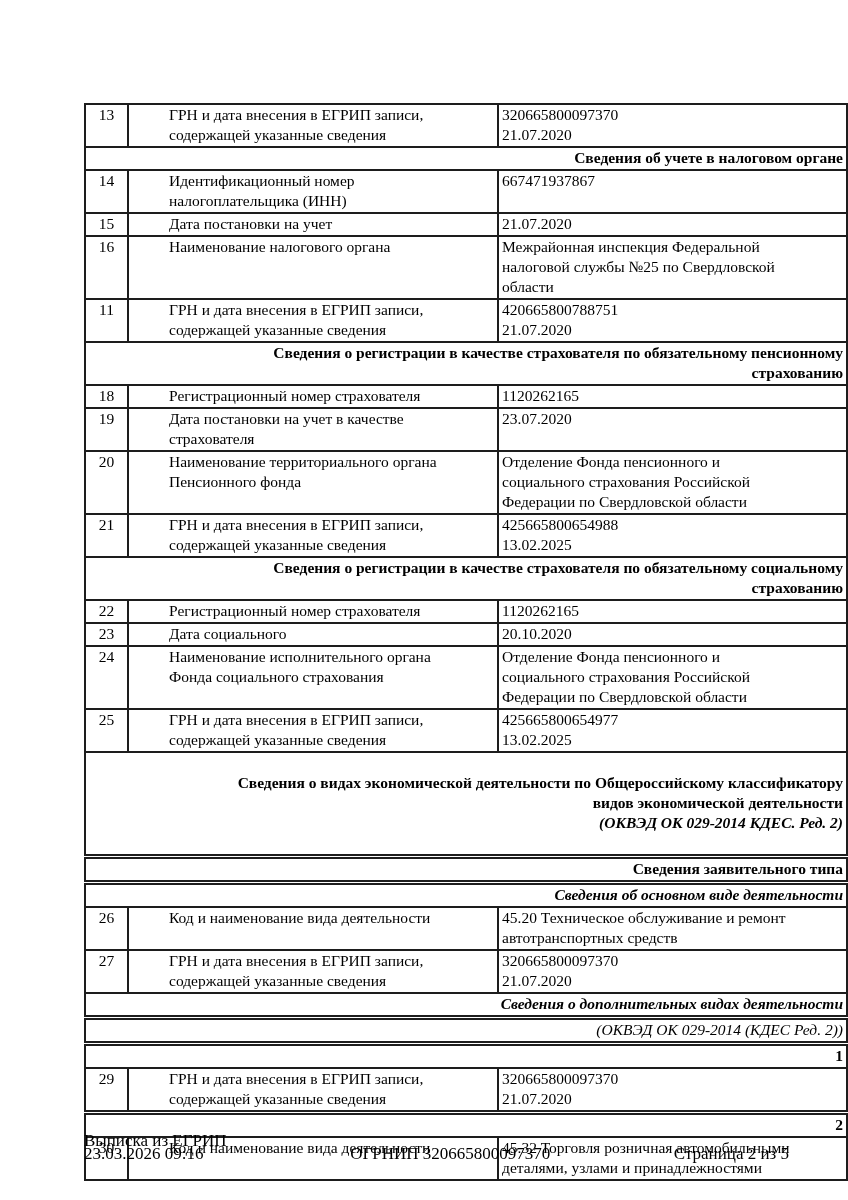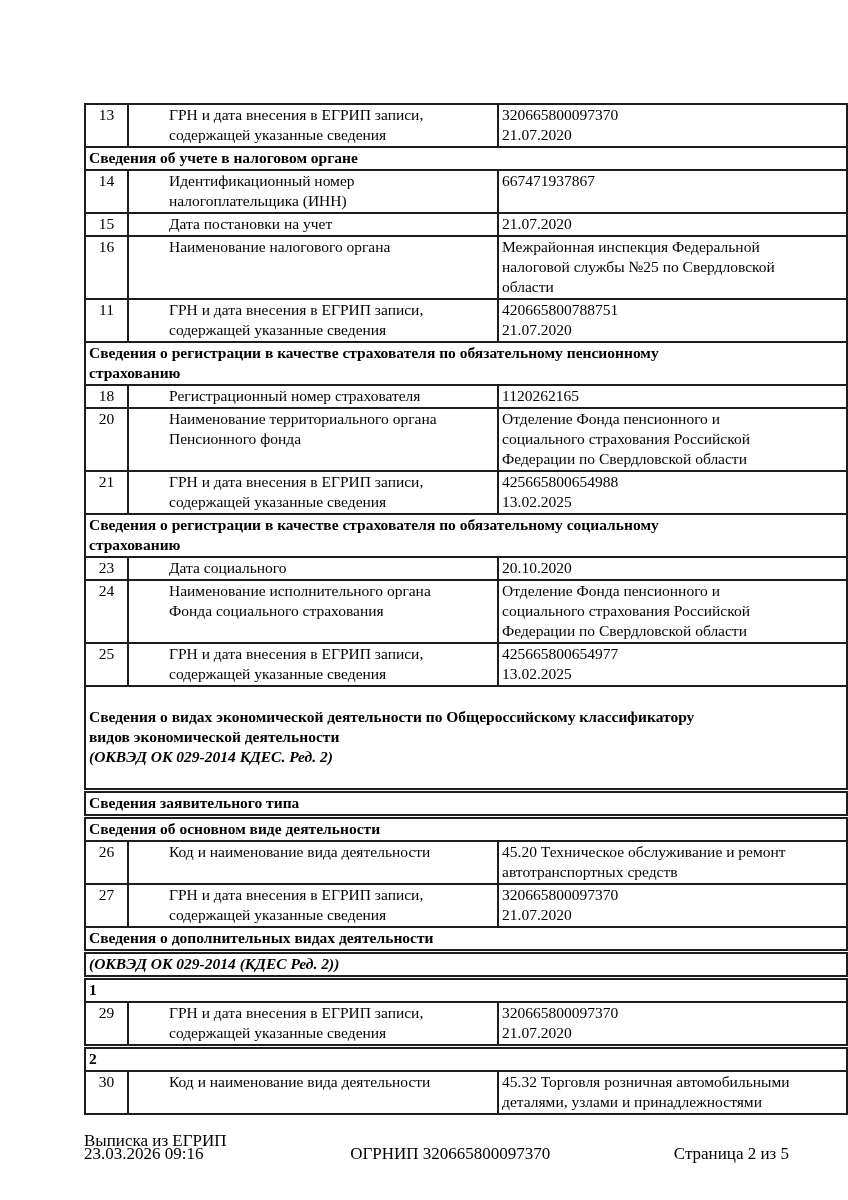--- a/index.html
+++ b/index.html
@@ -35,28 +35,29 @@
   }
   td.num {
     width: 41px;
     text-align: center;
     padding-left: 0;
     padding-right: 0;
   }
   td.label { width: 325px; padding-left: 40px; }
   td.value { }
   td.section {
-    text-align: left;
+    text-align: right;
     font-weight: bold;
   }
   td.sec-bi {
     font-weight: bold;
+    font-style: italic;
   }
   td.sec-it {
-    font-weight: bold;
+    font-weight: normal;
     font-style: italic;
   }
   td.section .sub {
     font-weight: bold;
     font-style: italic;
     display: block;
   }
   tr.dbl td {
     border-top: 5px double #1d1d1d;
   }
@@ -118,37 +119,48 @@
     <tr>
       <td class="section" colspan="3">Сведения о регистрации в качестве страхователя по обязательному пенсионному
 страхованию</td>
     </tr>
     <tr>
       <td class="num">18</td>
       <td class="label">Регистрационный номер страхователя</td>
       <td class="value">1120262165</td>
     </tr>
     <tr>
+      <td class="num">19</td>
+      <td class="label">Дата постановки на учет в качестве
+страхователя</td>
+      <td class="value">23.07.2020</td>
+    </tr>
+    <tr>
       <td class="num">20</td>
       <td class="label">Наименование территориального органа
 Пенсионного фонда</td>
       <td class="value">Отделение Фонда пенсионного и
 социального страхования Российской
 Федерации по Свердловской области</td>
     </tr>
     <tr>
       <td class="num">21</td>
       <td class="label">ГРН и дата внесения в ЕГРИП записи,
 содержащей указанные сведения</td>
       <td class="value">425665800654988
 13.02.2025</td>
     </tr>
     <tr>
       <td class="section" colspan="3">Сведения о регистрации в качестве страхователя по обязательному социальному
 страхованию</td>
+    </tr>
+    <tr>
+      <td class="num">22</td>
+      <td class="label">Регистрационный номер страхователя</td>
+      <td class="value">1120262165</td>
     </tr>
     <tr>
       <td class="num">23</td>
       <td class="label">Дата социального</td>
       <td class="value">20.10.2020</td>
     </tr>
     <tr>
       <td class="num">24</td>
       <td class="label">Наименование исполнительного органа
 Фонда социального страхования</td>

